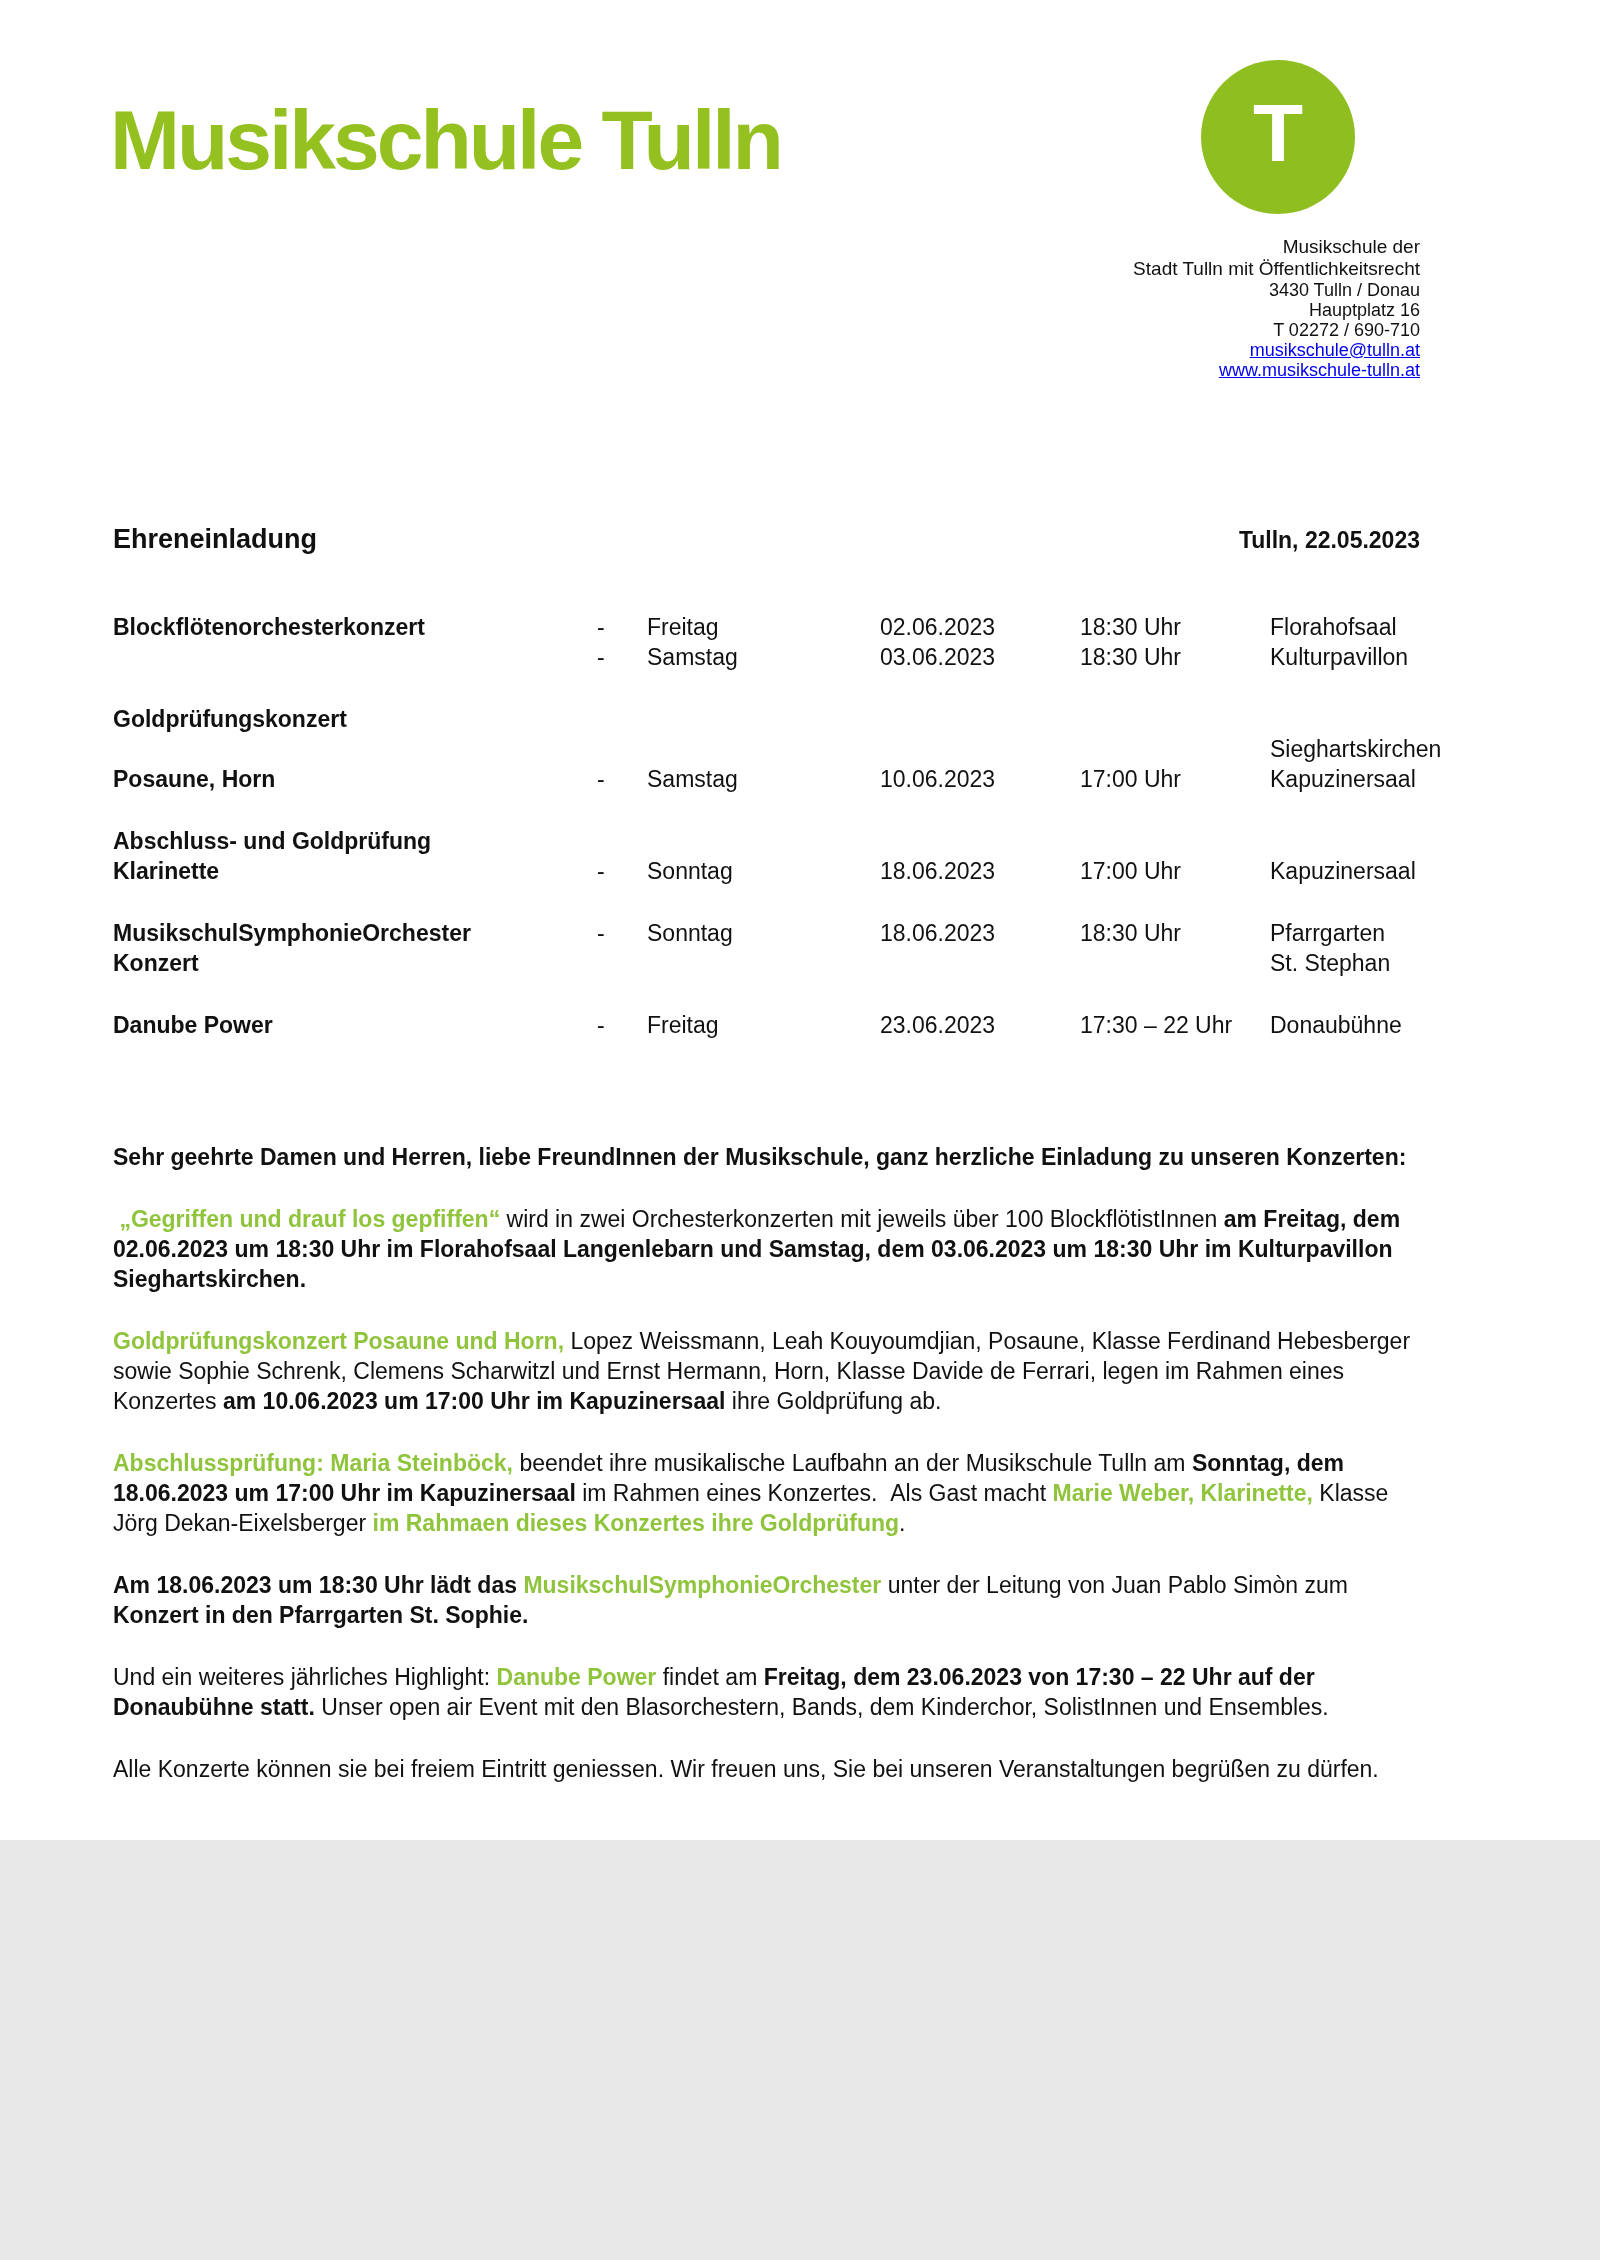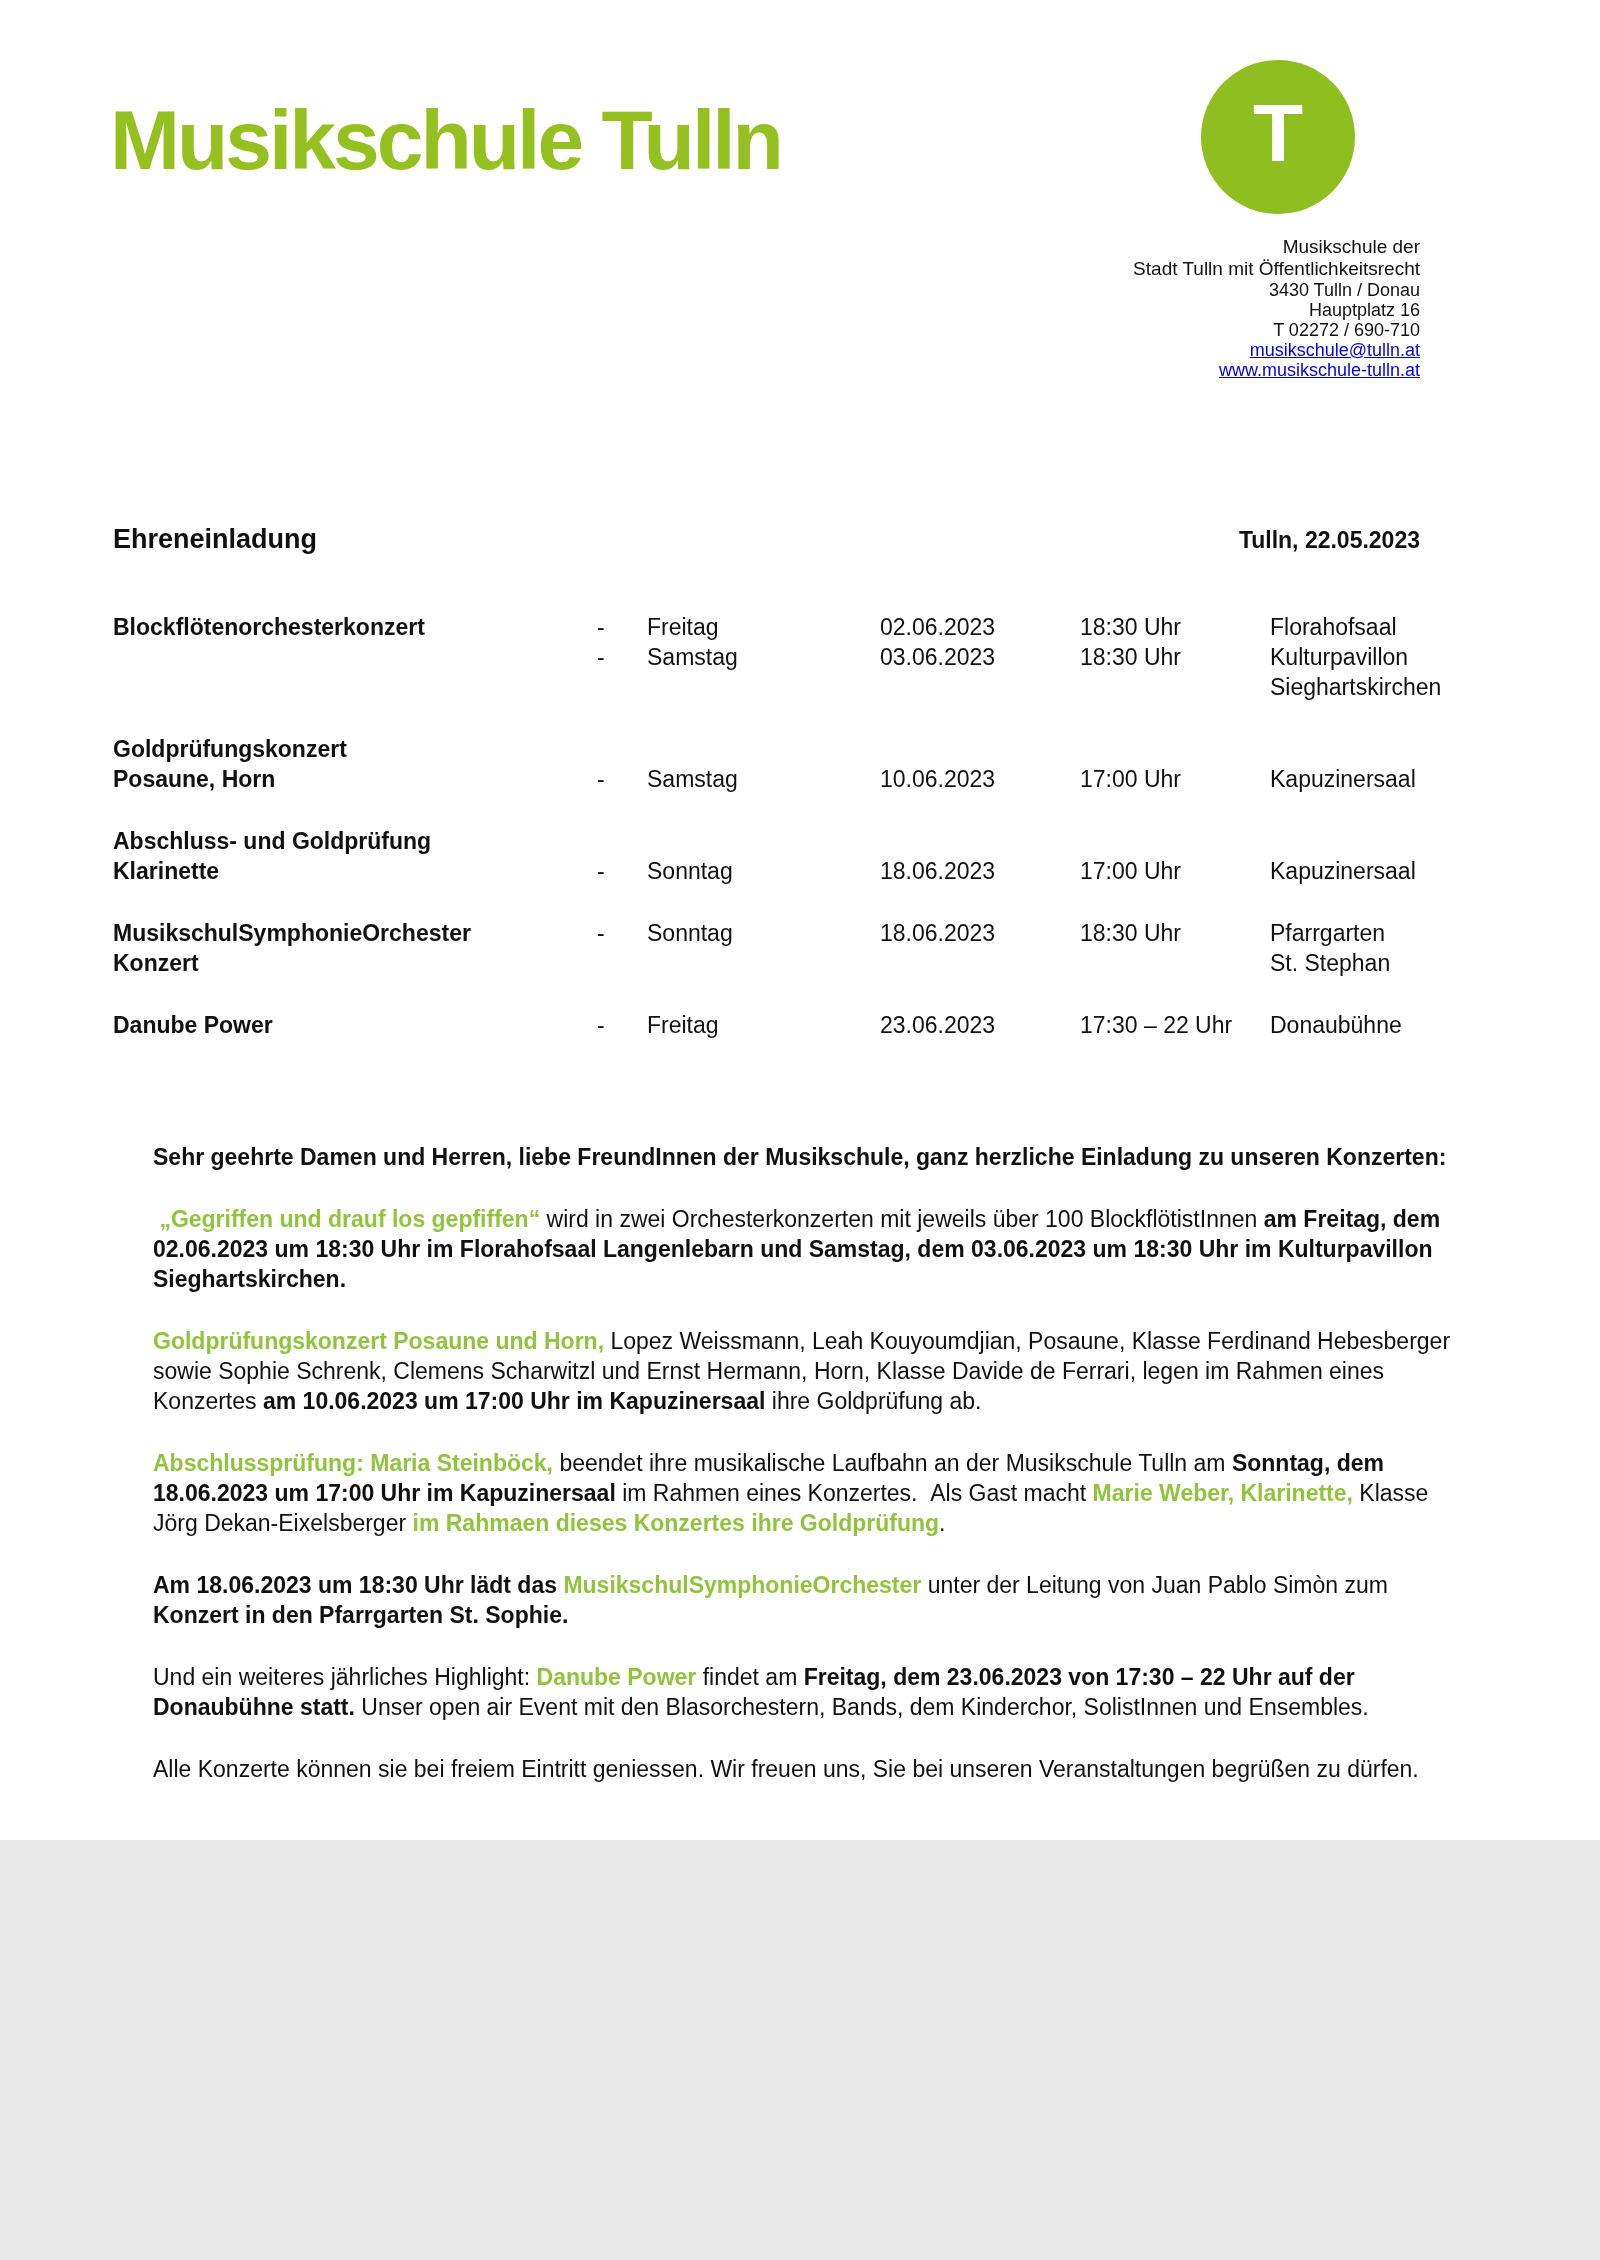--- a/index.html
+++ b/index.html
@@ -46,21 +46,21 @@
   
   .schedule{position:absolute;left:113px;top:612px;width:1360px;font-size:23px;}
   .sched-row{
     display:grid;
     grid-template-columns:484px 50px 233px 200px 190px auto;
     line-height:30px;
   }
   .sched-row.gap{margin-top:32px;}
   .sched-row .name{font-weight:bold;}
   
-  .letter-body{position:absolute;left:113px;top:1142px;width:1307px;margin-left:40px;}
+  .letter-body{position:absolute;left:113px;top:1142px;width:1307px;}
   .letter-body p{margin:0 0 32px 0;font-size:23px;line-height:30px;}
   .letter-body .b{font-weight:bold;}
   .letter-body .g{color:#8fc43c;font-weight:bold;}
   
   .salutation{position:absolute;left:113px;top:1982px;font-size:16px;line-height:30px;}
   .signature{position:absolute;left:140px;top:2002px;}
   .signoff-row{position:absolute;left:113px;top:2116px;width:1307px;font-size:23px;line-height:30px;}
   .rsvp{position:absolute;left:484px;top:0;}
   .signer{position:absolute;left:0;top:0;margin-top:8px;}
 </style>
@@ -100,35 +100,35 @@
         <div class="cell place">Florahofsaal</div>
       </div>
       <div class="sched-row">
         <div class="cell name"></div>
         <div class="cell dash">-</div>
         <div class="cell day">Samstag</div>
         <div class="cell date">03.06.2023</div>
         <div class="cell time">18:30 Uhr</div>
         <div class="cell place">Kulturpavillon</div>
       </div>
+      <div class="sched-row gap">
+        <div class="cell name">Goldprüfungskonzert</div>
+        <div class="cell dash"></div>
+        <div class="cell day"></div>
+        <div class="cell date"></div>
+        <div class="cell time"></div>
+        <div class="cell place"></div>
+      </div>
       <div class="sched-row">
         <div class="cell name"></div>
         <div class="cell dash"></div>
         <div class="cell day"></div>
         <div class="cell date"></div>
         <div class="cell time"></div>
         <div class="cell place">Sieghartskirchen</div>
-      </div>
-      <div class="sched-row gap">
-        <div class="cell name">Goldprüfungskonzert</div>
-        <div class="cell dash"></div>
-        <div class="cell day"></div>
-        <div class="cell date"></div>
-        <div class="cell time"></div>
-        <div class="cell place"></div>
       </div>
       <div class="sched-row">
         <div class="cell name">Posaune, Horn</div>
         <div class="cell dash">-</div>
         <div class="cell day">Samstag</div>
         <div class="cell date">10.06.2023</div>
         <div class="cell time">17:00 Uhr</div>
         <div class="cell place">Kapuzinersaal</div>
       </div>
       <div class="sched-row gap">

